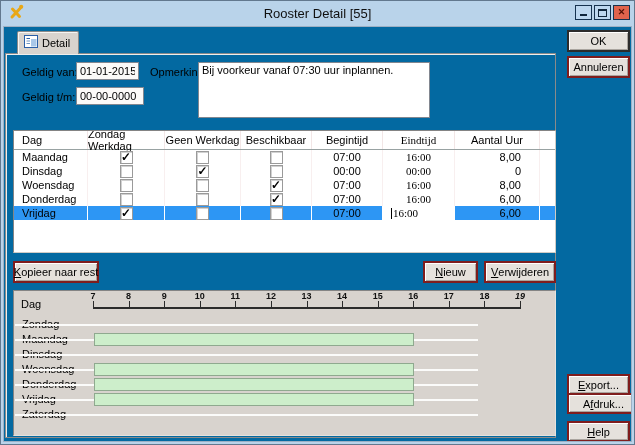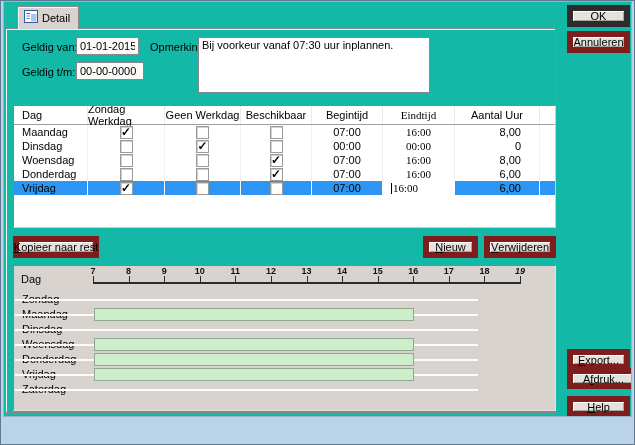--- a/index.html
+++ b/index.html
@@ -11,38 +11,38 @@
   .titlebar{ height:25px; position:relative; display:flex; align-items:center; }
   .titlebar .title{ position:absolute; left:0; right:0; text-align:center; font-size:13px; color:#101010; }
   .app-icon{ margin-left:5px; z-index:1; }
   .win-controls{ position:absolute; right:2px; top:4px; display:flex; gap:2px; z-index:2; }
   .ctrl{ width:17px; height:15px; border:1px solid #16324f; background:#bdd7ef; position:relative; cursor:default; }
   .ctrl.close{ background:#e0634d; }
   .ctrl.min::after{ content:""; position:absolute; left:4px; right:4px; bottom:3px; height:2px; background:#10263c; }
   .ctrl.max::after{ content:""; position:absolute; left:3px; top:3px; right:3px; bottom:2px; border:1px solid #10263c; border-top-width:2px; background:transparent; }
   .ctrl.close::after{ content:"\2715"; position:absolute; left:0; right:0; top:1px; text-align:center; font-size:9px; font-weight:bold; color:#521006; }
 
-  .content{ position:relative; background:#14b8a6; border:1px solid #9db0c4; height:416px; overflow:hidden; }
+  .content{ position:relative; background:#0369a1; border:1px solid #9db0c4; height:416px; overflow:hidden; }
 
   
   .tab{ position:absolute; left:13px; top:4px; height:23px; z-index:2; display:flex; align-items:center; gap:4px;
         padding:0 8px 1px 6px; background:#d8d3ce; border:1px solid #8a8a8a; border-bottom:none;
         border-top-left-radius:2px; border-top-right-radius:2px; box-shadow:inset 1px 1px 0 #f6f5f3; font-size:11px; }
   .tabpage{ position:absolute; left:1px; top:26px; width:551px; height:385px; border:1px solid #8a8a8a;
             box-shadow:inset 1px 1px 0 #efeeec; }
 
   
   .lbl{ position:absolute; font-size:11px; color:#000; white-space:nowrap; }
   .field{ position:absolute; height:18px; border:1px solid #828790; background:#fbfaf8; font-family:inherit;
           font-size:11px; padding:0 3px; color:#000; }
   textarea.memo{ position:absolute; left:194px; top:35px; width:232px; height:56px; border:1px solid #828790;
           background:#fff; font-family:inherit; font-size:11px; padding:1px 3px; resize:none; color:#000; overflow:hidden; }
 
   
-  .btn{ position:absolute; background:#e5e1dc; border:6px solid #7f1d1d;
+  .btn{ position:absolute; background:#e5e1dc; border:2px solid #7f1d1d;
         box-shadow:inset 1px 1px 0 #fff, inset -1px -1px 0 #a9a49e;
         font-size:11px; color:#000; display:flex; align-items:center; justify-content:center;
         font-family:inherit; cursor:default; white-space:nowrap; }
   .btn.default{ border-color:#2c2c2c; }
 
   
   .rtable{ position:absolute; left:9px; top:103px; width:543px; height:123px; background:#fff;
            border:1px solid #848484; border-bottom-color:#d0ccc6; border-right-color:#d0ccc6; overflow:hidden; }
   .thead{ display:flex; height:19px; border-bottom:1px solid #98a2a2; }
   .thead .hcell{ font-size:11px; color:#000; display:flex; align-items:center; justify-content:center;
@@ -76,20 +76,37 @@
   .ctimeline{ position:absolute; left:79px; top:0; width:463px; height:15px; }
   .ctrack{ position:absolute; left:0; width:463px; top:7px; height:2px; background:#fbfbfa; }
   .cbar{ position:absolute; top:1px; height:13px; background:#cdeecb; border:1px solid #8fa98f; }
 
   u{ text-decoration:underline; }
 </style>
 </head>
 <body>
 
 <div class="window">
+  <div class="titlebar">
+    <span class="app-icon">
+      <svg width="17" height="17" viewBox="0 0 17 17">
+        <g stroke="#e8a716" stroke-width="3" stroke-linecap="round">
+          <line x1="4" y1="14" x2="12" y2="5.5"></line>
+          <line x1="4.5" y1="6" x2="11.5" y2="13.5"></line>
+        </g>
+        <circle cx="13.2" cy="3.8" r="2.1" fill="#e8a716"></circle>
+      </svg>
+    </span>
+    <span class="title">Rooster Detail [55]</span>
+    <span class="win-controls">
+      <span class="ctrl min"></span>
+      <span class="ctrl max"></span>
+      <span class="ctrl close"></span>
+    </span>
+  </div>
 
   <div class="content">
 
     <div class="tabpage"></div>
     <div class="tab">
       <span>
         <svg width="14" height="13" viewBox="0 0 14 13">
           <rect x="0.5" y="0.5" width="13" height="12" fill="#ffffff" stroke="#2a5fa8"></rect>
           <rect x="7" y="4" width="5.5" height="7.5" fill="#a9c7e8"></rect>
           <line x1="2.5" y1="3.5" x2="6" y2="3.5" stroke="#2a5fa8" stroke-width="1"></line>

